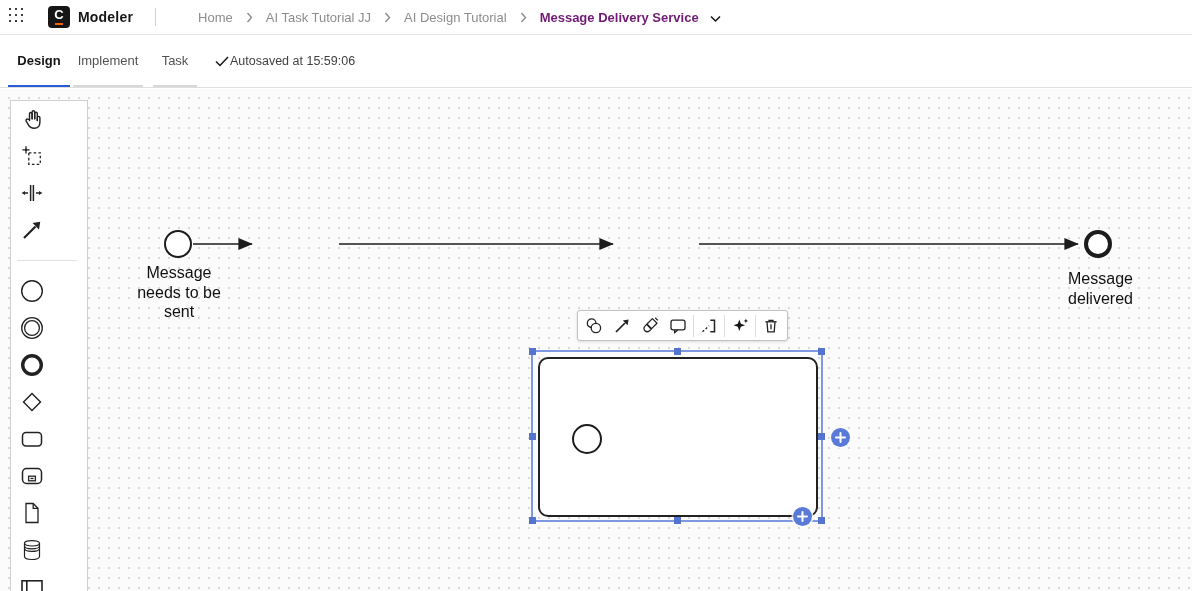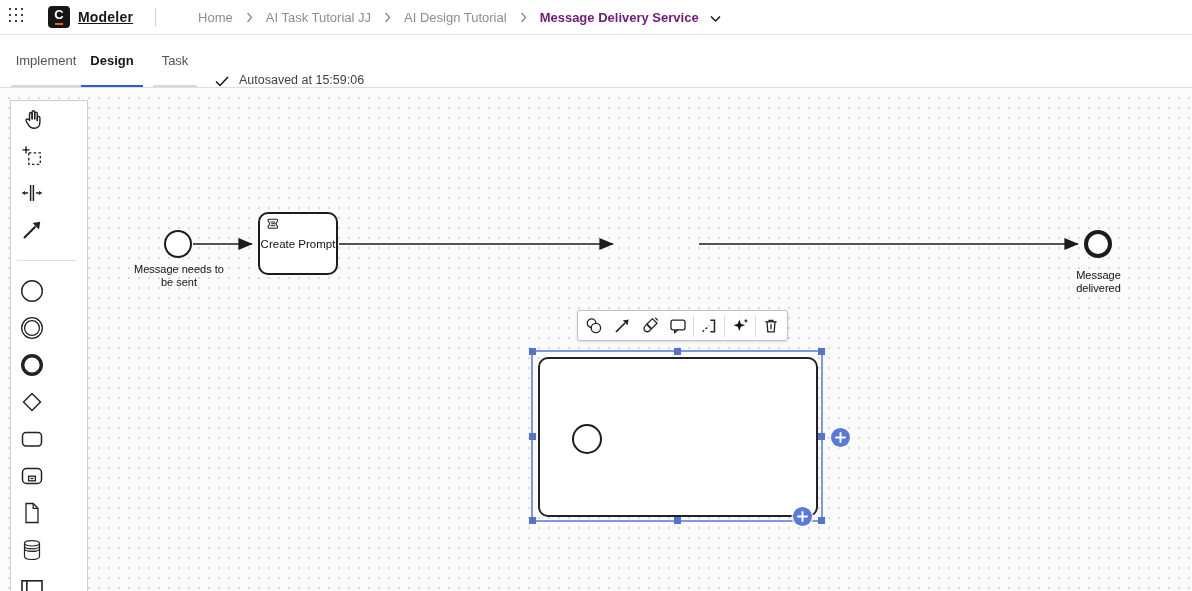--- a/index.html
+++ b/index.html
@@ -10,38 +10,38 @@
   
   .header { height:35px; border-bottom:1px solid #e4e4e4; display:flex; align-items:center;
             padding-left:8px; background:#fff; position:relative; z-index:30; }
   .waffle { width:20px; height:20px; display:grid; grid-template-columns:repeat(3,4px);
             grid-template-rows:repeat(3,4px); gap:2px; cursor:pointer; }
   .waffle i { background:#3d3d3d; width:2.6px; height:2.6px; justify-self:center; align-self:center; }
   .logo { width:22px; height:22px; background:#161616; border-radius:4px; margin-left:20px;
           display:flex; flex-direction:column; align-items:center; justify-content:center; }
   .logo span { color:#fff; font-weight:bold; font-size:13px; line-height:12px; }
   .logo b { display:block; width:8px; height:2.5px; background:#f0640c; margin-top:1.5px; }
-  .product { font-weight:bold; font-size:14px; margin-left:8px; letter-spacing:.2px;text-decoration:underline; }
+  .product { font-weight:bold; font-size:14px; margin-left:8px; letter-spacing:.2px; }
   .hdr-divider { width:1px; height:18px; background:#d0d0d0; margin-left:22px; }
   .crumbs { display:flex; align-items:center; margin-left:42px; font-size:13px; color:#8d8d8d; gap:13px; }
   .crumb { cursor:pointer; }
   .crumb.current { color:#701a75; font-weight:600; cursor:default; }
   .crumb-sep svg, .crumb-chev svg { display:block; }
   .crumb-chev { margin-left:-2px; margin-top:3px; cursor:pointer; }
 
   
   .tabbar { height:53px; border-bottom:1px solid #dedede; display:flex; align-items:stretch;
             padding-left:8px; background:#fff; position:relative; z-index:30; }
   .tab { display:flex; align-items:center; justify-content:center; font-size:13px; color:#525252;
          border-bottom:2px solid #d8d8d8; cursor:pointer; }
   .tab.active { font-weight:bold; color:#161616; border-bottom-color:#2a5cd7; }
   .tab-design { width:62px; }
   .tab-implement { width:70px; margin-left:3px; }
   .tab-play { width:44px; margin-left:10px; }
-  .autosave { display:flex; align-items:flex-end; gap:10px; margin-left:18px; font-size:12.5px; color:#424242; }
+  .autosave { display:flex; align-items:center; gap:1px; margin-left:18px; font-size:12.5px; color:#424242; }
 
   
   .canvas { position:absolute; left:0; top:89px; width:1192px; height:502px; overflow:hidden;
             background:#fbfbfb;
             background-image:radial-gradient(circle, #d9d9d9 1px, rgba(0,0,0,0) 1.2px);
             background-size:10px 10px; background-position:4px 4px; }
 
   
   .palette { position:absolute; left:10px; top:11px; width:78px; height:520px; background:#fff;
              border:1px solid #cfcfcf; display:flex; flex-direction:column; align-items:flex-start;
@@ -50,21 +50,21 @@
   .pal-entry svg { display:block; }
   .pal-sep { width:60px; height:1px; background:#e0e0e0; margin:5px 0 5px -3px; }
 
   
   .shape { position:absolute; background:#fff; }
   .event-circle { width:28px; height:28px; border:2px solid #1c1c1c; border-radius:50%; }
   .event-circle.end { border-width:4px; }
   .task { width:80px; height:63px; border:2px solid #1c1c1c; border-radius:10px;
           display:flex; align-items:center; justify-content:center; font-size:11.5px; color:#111;
           text-align:center; cursor:pointer; }
-  .bpmn-label { position:absolute; font-size:11px; line-height:1.22; text-align:center; color:#111; }
+  .bpmn-label { position:absolute; font-size:16px; line-height:1.22; text-align:center; color:#111; }
   .flows { position:absolute; left:0; top:0; pointer-events:none; }
 
   
   .subprocess { position:absolute; left:538px; top:268px; width:280px; height:160px;
                 border:2px solid #222; border-radius:10px; background:#fff; cursor:pointer; }
   .sub-start { position:absolute; left:32px; top:65px; width:30px; height:30px;
                border:2px solid #1c1c1c; border-radius:50%; background:#fff; }
   .sel-outline { position:absolute; left:531px; top:261px; width:292px; height:172px;
                  border:2px solid #8097e2; pointer-events:none; }
   .handle { position:absolute; width:7px; height:7px; background:#5574cf; pointer-events:auto; cursor:pointer; }
@@ -125,22 +125,22 @@
       <span class="crumb current">Message Delivery Service</span>
       <span class="crumb-chev">
           <svg width="11" height="8" viewBox="0 0 11 8">
             <path d="M1 1.5l4.5 4.5L10 1.5" stroke="#161616" stroke-width="1.5" fill="none"></path>
           </svg>
         </span>
     </div>
   </div>
 
   <div class="tabbar">
+    <div class="tab tab-design active">Design</div>
     <div class="tab tab-implement">Implement</div>
-    <div class="tab tab-design active">Design</div>
     <div class="tab tab-play">Task</div>
     <div class="autosave">
       <svg width="14" height="11" viewBox="0 0 14 11">
           <path d="M1 5.5L5 9.5 13 1" stroke="#161616" stroke-width="1.5" fill="none"></path>
         </svg>
       <span>Autosaved at 15:59:06</span>
     </div>
   </div>
 
   <div class="canvas">
@@ -238,27 +238,20 @@
         <svg width="24" height="24" viewBox="0 0 24 24" fill="none" stroke="#222">
           <rect x="2" y="5.8" width="20" height="12.4" stroke-width="1.6"></rect>
           <path d="M6.8 5.8v12.4" stroke-width="1.6"></path>
         </svg>
       </div>
     </div>
 
     <div class="shape event-circle" style="left:164px; top:141px;"></div>
     <div class="bpmn-label" style="left:132px; top:174px; width:94px;">Message needs to be sent</div>
 
-    <div class="shape task" style="left:258px; top:123px; position:absolute;">
-      <svg style="position:absolute; left:5px; top:4px;" width="15" height="13" viewBox="0 0 14 12" fill="none" stroke="#222" stroke-width="0.95">
-        <path d="M4 1.2h6.6c1.4 0 1.5 1.3.6 2.3-1.1 1.1-1.1 2.5 0 3.6.9 1 .8 2.3-.6 2.3H4c-1.4 0-1.5-1.3-.6-2.3 1.1-1.1 1.1-2.5 0-3.6-.9-1-.8-2.3.6-2.3z"></path>
-        <path d="M5.1 3.6h4.3M5.8 5.4h4.3M5.1 7.2h4.3"></path>
-      </svg>
-      <span>Create Prompt</span>
-    </div>
 
 
     <div class="shape event-circle end" style="left:1084px; top:141px;"></div>
     <div class="bpmn-label" style="left:1068px; top:180px; width:61px;">Message delivered</div>
 
     <div class="ctx-toolbar">
       <div class="ctx-btn">
         <svg width="20" height="20" viewBox="0 0 20 20" fill="none" stroke="#222" stroke-width="1.3">
           <circle cx="7.6" cy="7.2" r="4.3"></circle>
           <circle cx="11.9" cy="12" r="4.7" fill="#fff"></circle>

